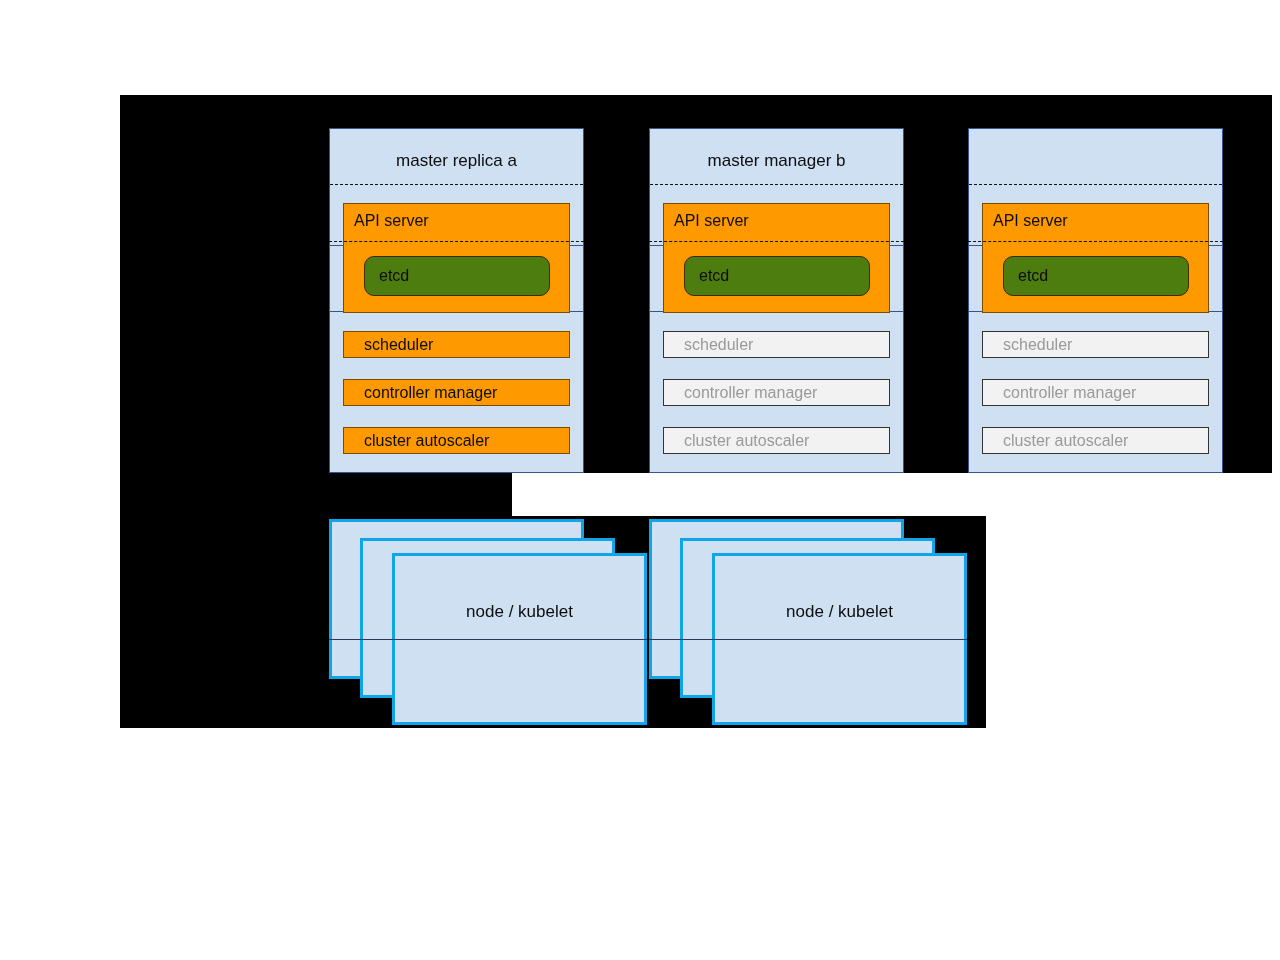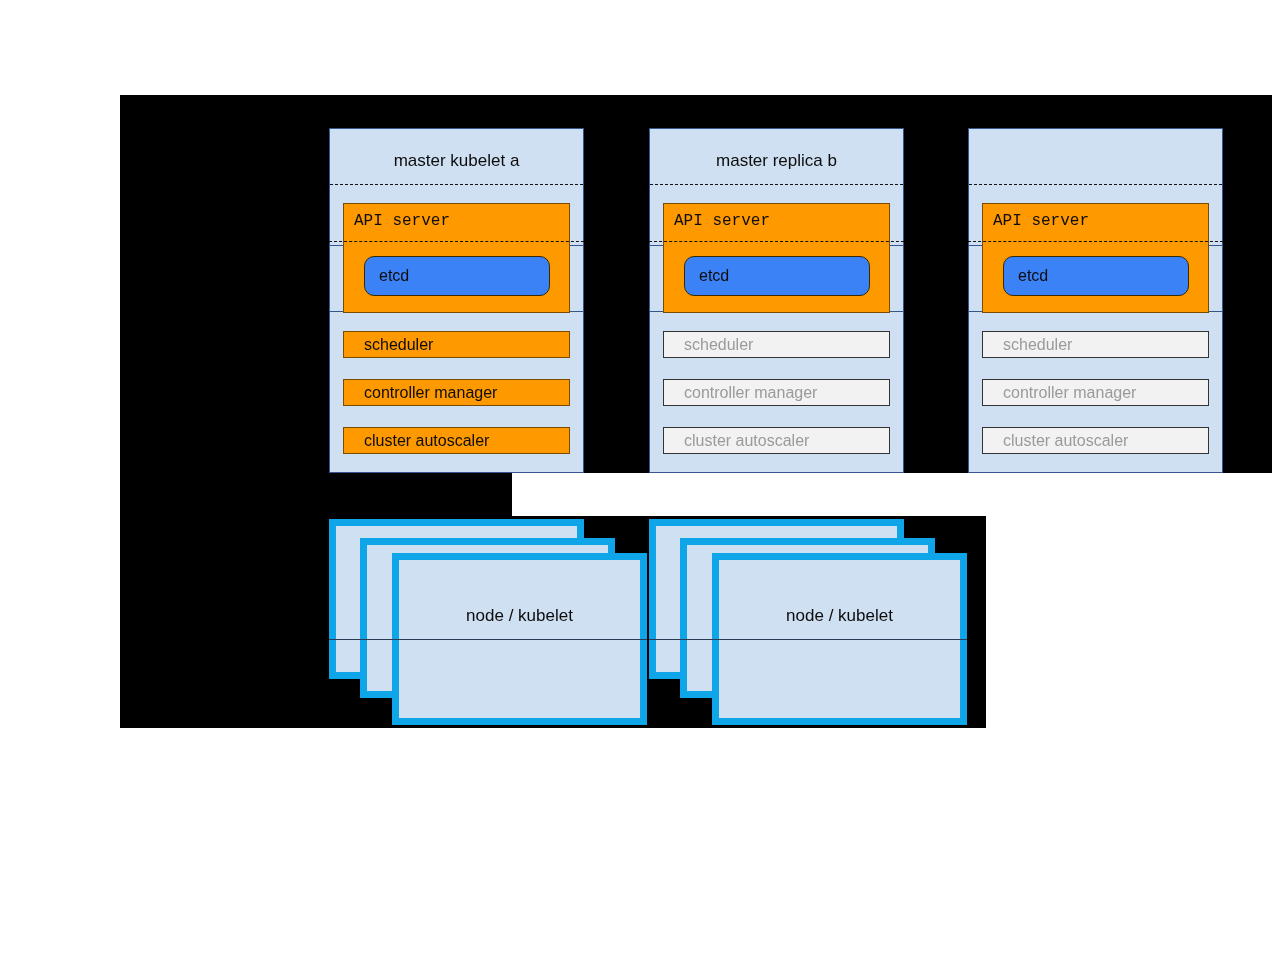--- a/index.html
+++ b/index.html
@@ -95,41 +95,40 @@
     box-sizing: border-box;
     background: #ff9900;
     border: 1px solid #7a4b00;
   }
   .apiserver-label {
     position: absolute;
     left: 10px;
     top: 8px;
     font-size: 16px;
     color: #0d0d0d;
-    font-family: Liberation Mono, monospace;
   }
   .etcd {
     position: absolute;
     box-sizing: border-box;
-    background: #3b82f6;
+    background: #4d7c0f;
     border: 1.6px solid #3d2a00;
     border-radius: 10px;
     font-size: 16px;
     color: #0d0d0d;
     display: flex;
     align-items: center;
     padding-left: 14px;
   }
 
   
   .nodecard {
     position: absolute;
     box-sizing: border-box;
     background: #cfe0f3;
-    border: 7px solid #0ea5e9;
+    border: 3px solid #0ea5e9;
   }
   .node-label {
     position: absolute;
     left: 0; right: 0;
     text-align: center;
     font-size: 17px;
     color: #0d0d0d;
   }
   .node-rule {
     position: absolute;
@@ -140,21 +139,21 @@
 </head>
 <body>
 
 <div id="diagram">
 
   <div class="backdrop" style="left:120px; top:95px; width:1152px; height:378px;"></div>
   <div class="backdrop" style="left:120px; top:473px; width:392px; height:255px;"></div>
   <div class="backdrop" style="left:120px; top:516px; width:866px; height:212px;"></div>
 
   <div class="box replica" style="left:329px; top:128px; width:255px; height:345px;">
-    <div class="replica-title">master kubelet a</div>
+    <div class="replica-title">master replica a</div>
     <div class="dash-sep" style="top:55px;"></div>
     <div class="solid-sep" style="top:116px;"></div>
     <div class="solid-sep" style="top:182px;"></div>
   </div>
 
   <div class="apiserver-block" style="left:343px; top:203px; width:227px; height:110px;">
     <div class="apiserver-label">API server</div>
   </div>
   <div class="dash-sep" style="left:329px; width:255px; top:241px;"></div>
   <div class="etcd" style="left:364px; top:256px; width:186px; height:40px;">
@@ -165,21 +164,21 @@
     <span>scheduler</span>
   </div>
   <div class="comp" style="left:343px; top:379px; width:227px; height:27px;">
     <span>controller manager</span>
   </div>
   <div class="comp" style="left:343px; top:427px; width:227px; height:27px;">
     <span>cluster autoscaler</span>
   </div>
 
   <div class="box replica" style="left:649px; top:128px; width:255px; height:345px;">
-    <div class="replica-title">master replica b</div>
+    <div class="replica-title">master manager b</div>
     <div class="dash-sep" style="top:55px;"></div>
     <div class="solid-sep" style="top:116px;"></div>
     <div class="solid-sep" style="top:182px;"></div>
   </div>
 
   <div class="apiserver-block" style="left:663px; top:203px; width:227px; height:110px;">
     <div class="apiserver-label">API server</div>
   </div>
   <div class="dash-sep" style="left:649px; width:255px; top:241px;"></div>
   <div class="etcd" style="left:684px; top:256px; width:186px; height:40px;">

